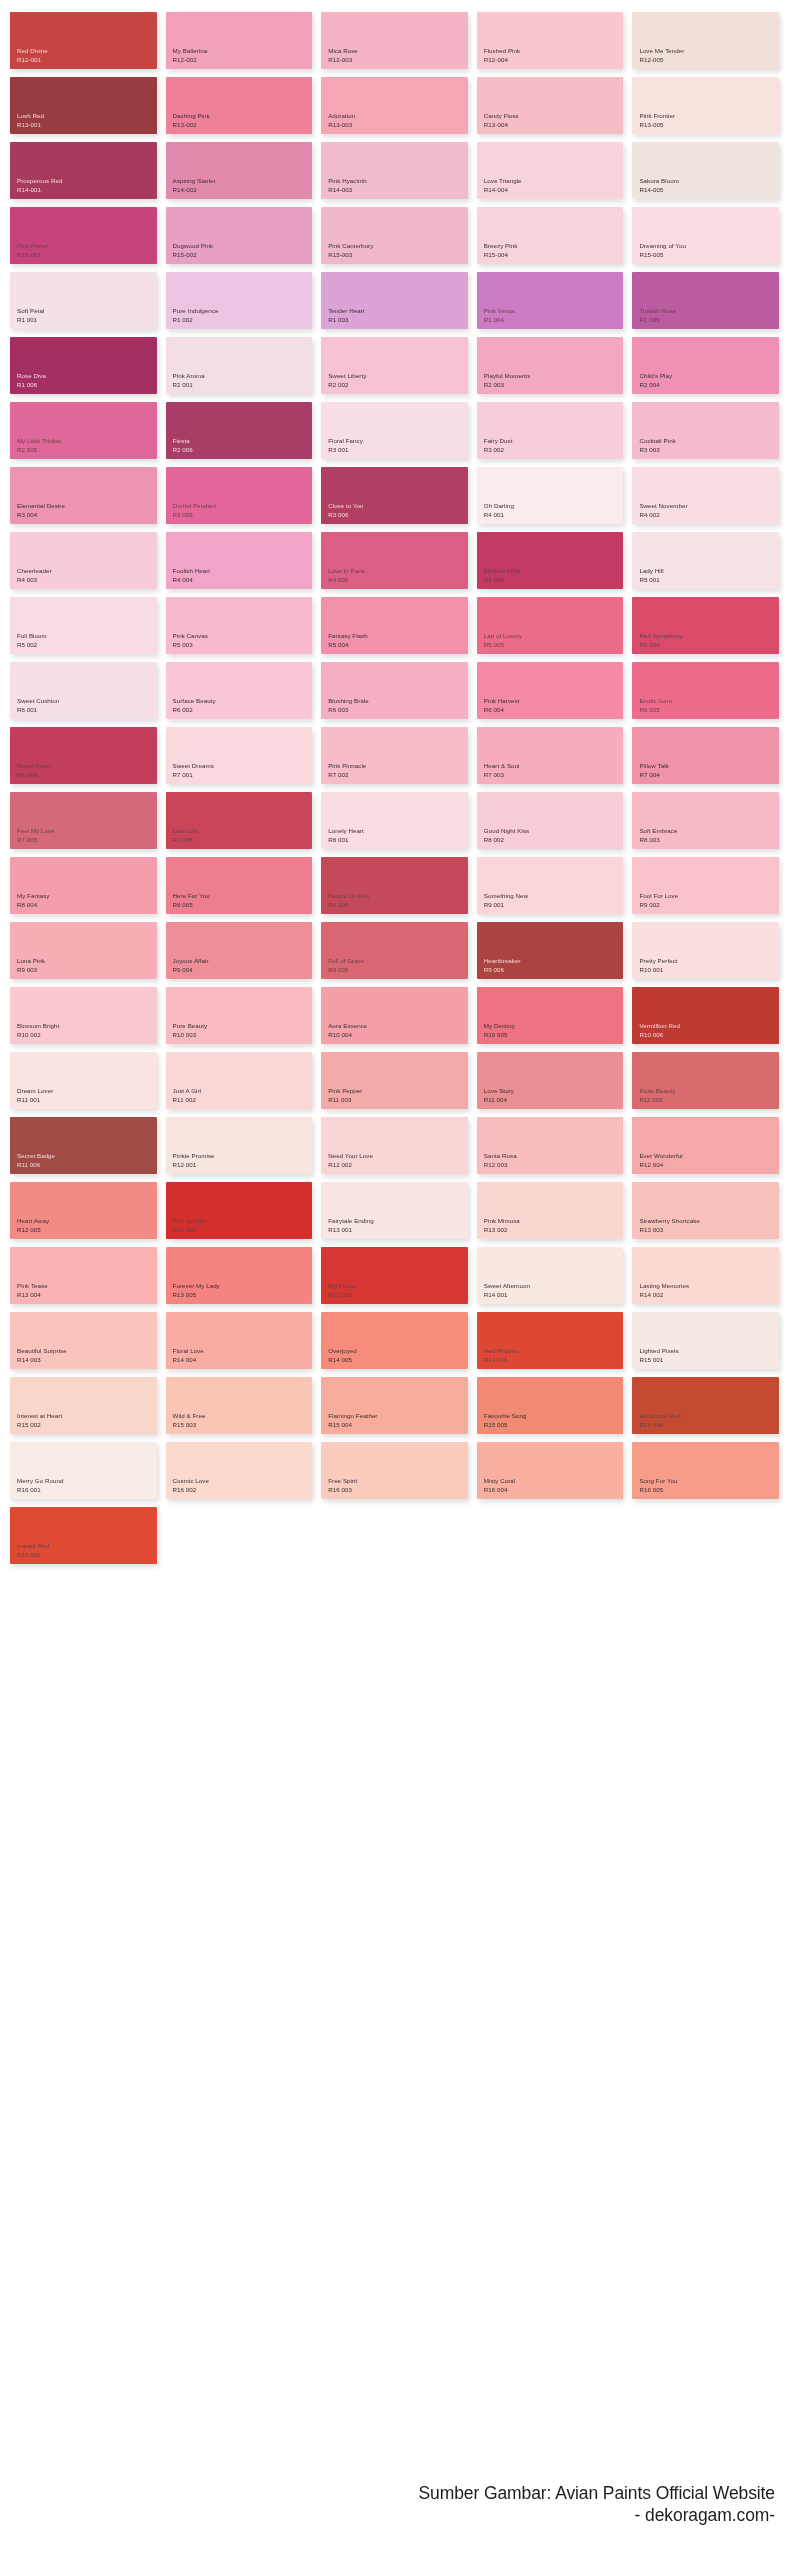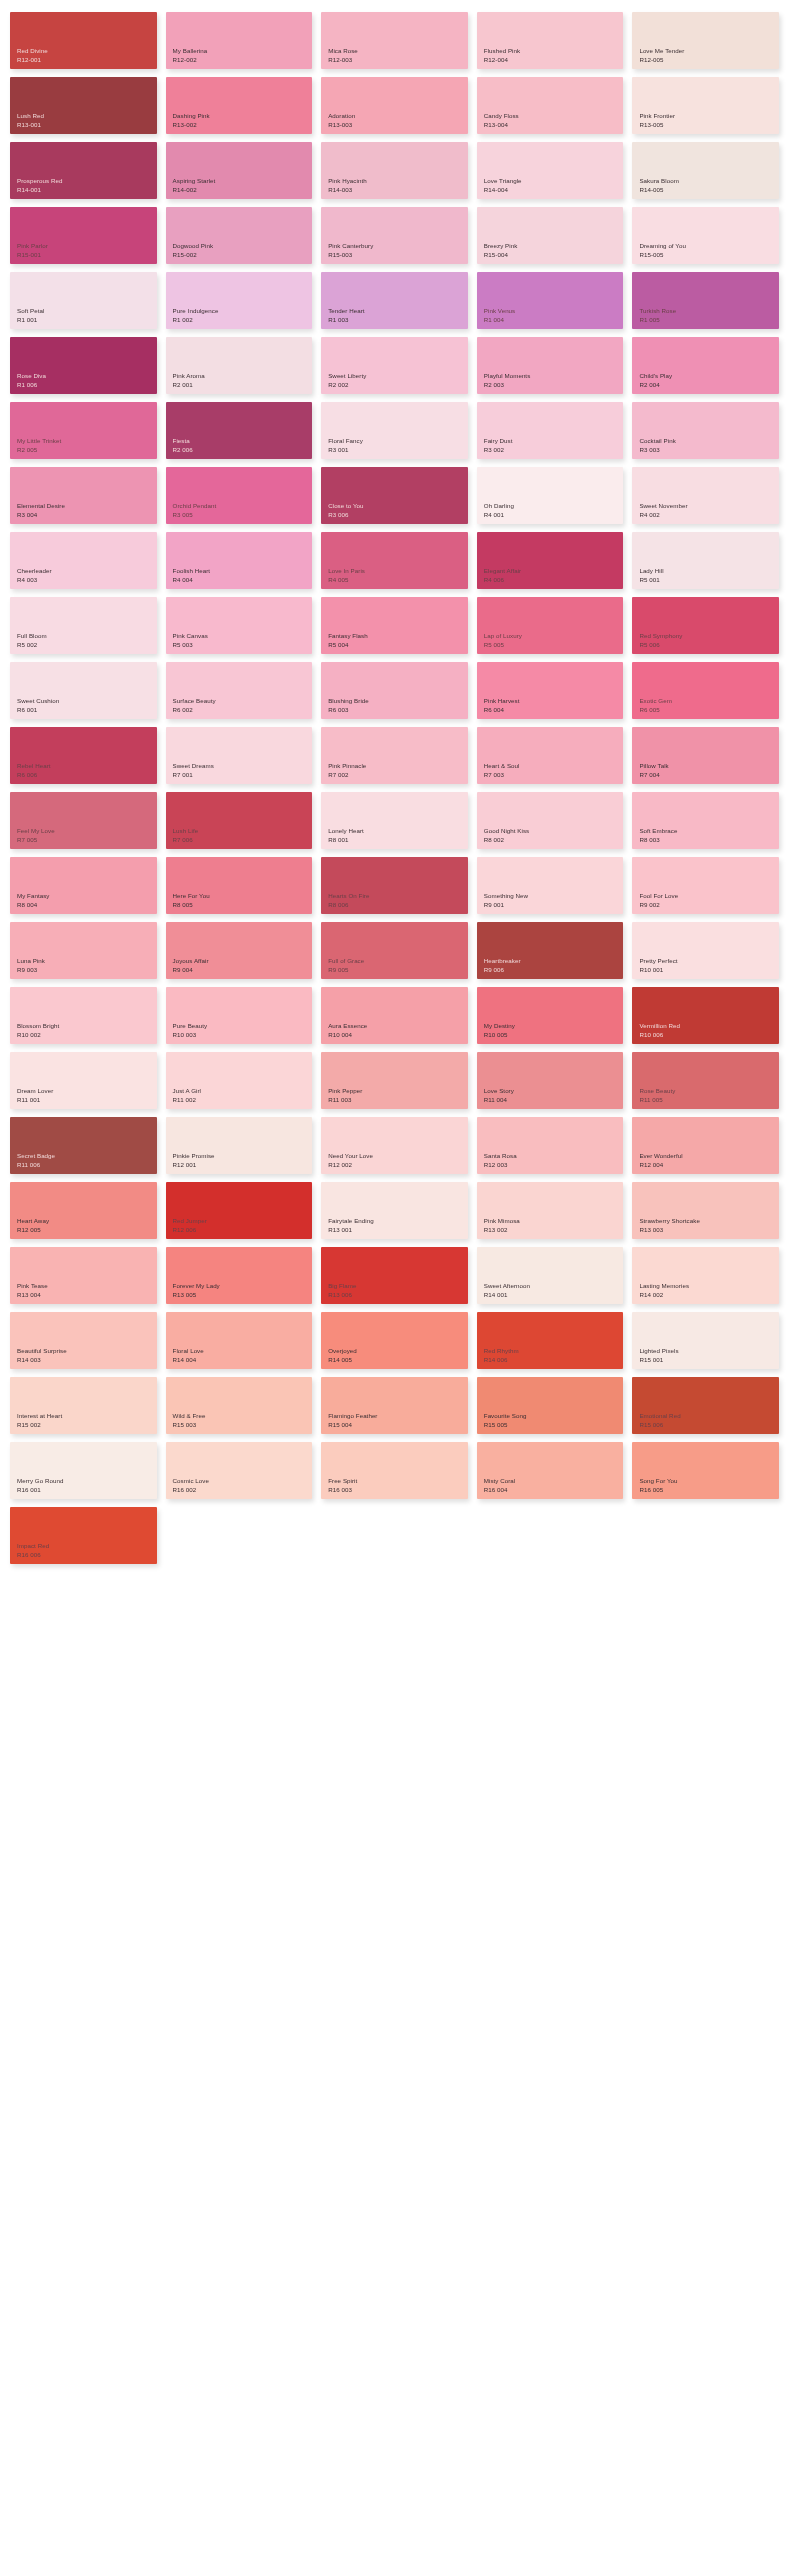--- a/index.html
+++ b/index.html
@@ -533,13 +533,17 @@
       </div>
       <div class="swatch" style="background: rgb(247, 156, 136);">
         <div class="swatch-name dark-text">Song For You</div>
         <div class="swatch-code dark-text">R16 005</div>
       </div>
       <div class="swatch" style="background: rgb(223, 74, 50);">
         <div class="swatch-name mid-text">Impact Red</div>
         <div class="swatch-code mid-text">R16 006</div>
       </div>
     </div>
+  <div id="credit">
+    <div class="line1">Sumber Gambar: Avian Paints Official Website</div>
+    <div class="line2">- dekoragam.com-</div>
+  </div>
 </div>
 
 </body></html>

